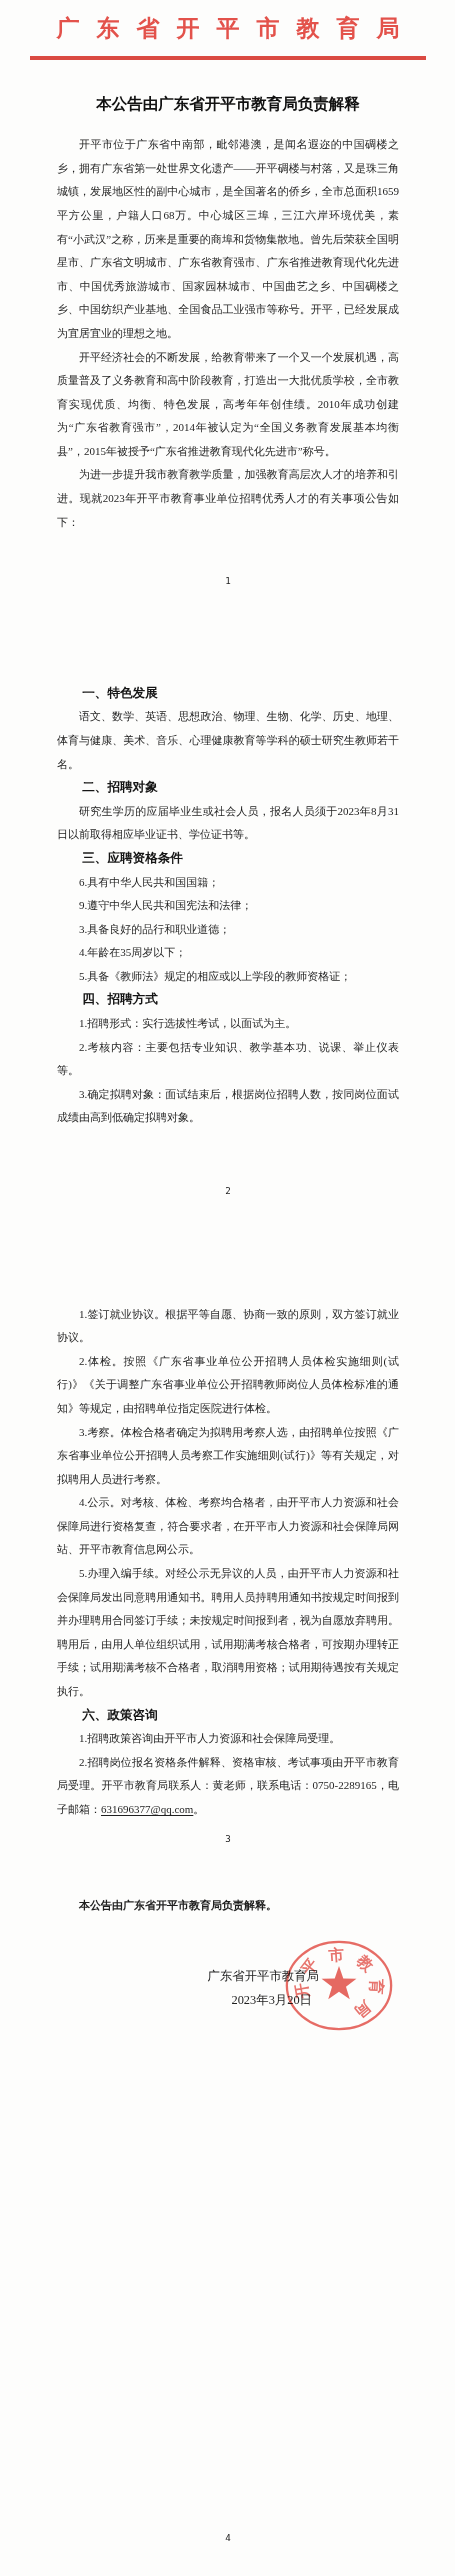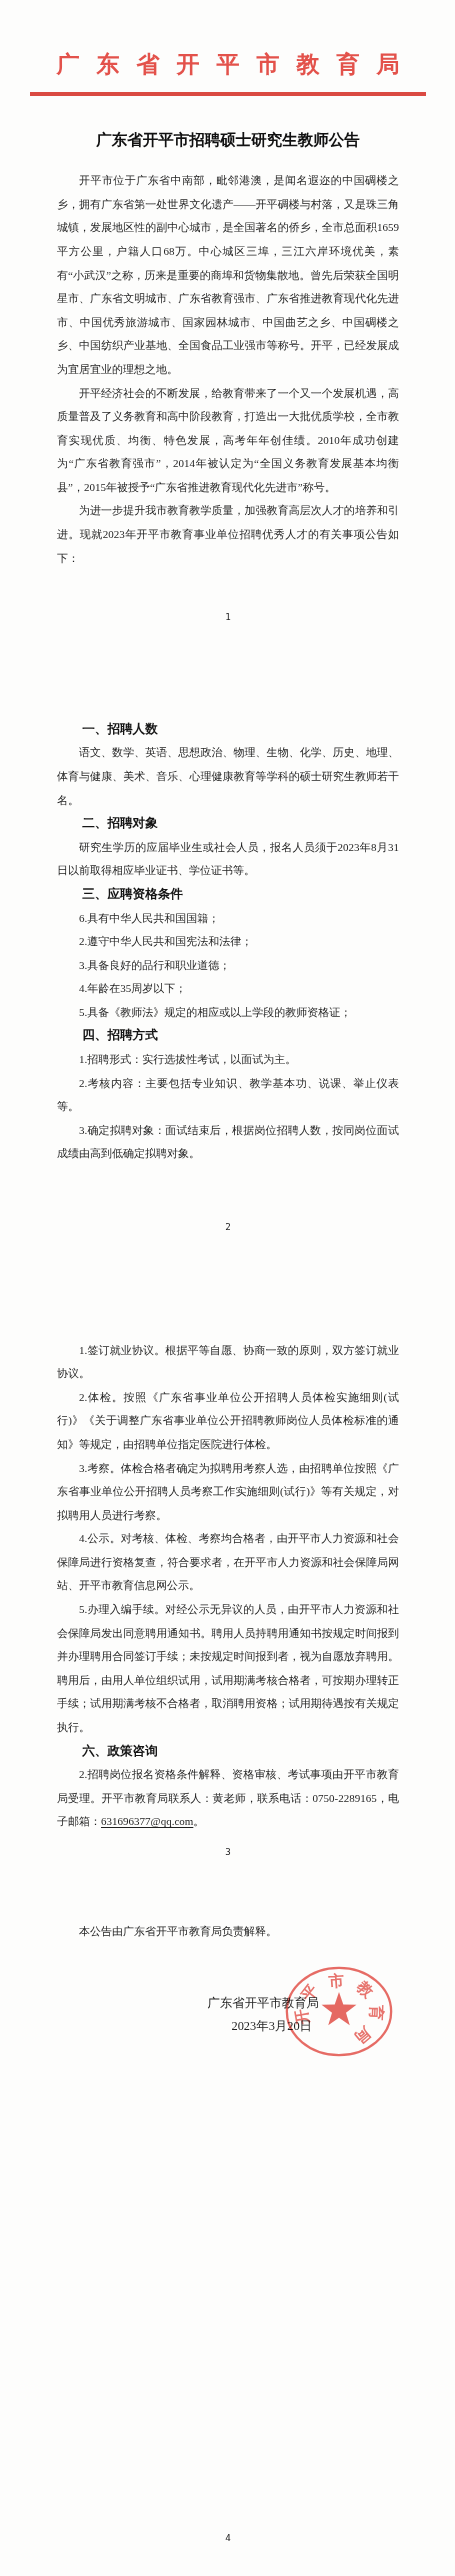--- a/index.html
+++ b/index.html
@@ -2,21 +2,21 @@
 <html style="font-size:9.2px"><head>
 <meta charset="utf-8">
 <style>
   html,body { margin:0; padding:0; background:#ffffff; }
   .page {
     position:relative;
     width:456px; height:2576px;
     margin:0 auto;
     background:#fdfdfc;
     box-sizing:border-box;
-    padding-top:52px;
+    padding-top:16px;
     overflow:hidden;
     font-family:"Liberation Serif","DejaVu Serif",serif;
     color:#1f1f1f;
   }
   .doc-header {
     margin:0;
     text-align:center;
     font-size:23px;
     line-height:1.1;
     font-weight:bold;
@@ -63,21 +63,21 @@
     line-height:11.5px;
     color:#222;
     font-family:"DejaVu Sans Mono","Liberation Mono",monospace;
   }
   .pn1 { margin-top:41px; }
   .pn2 { margin-top:55px; }
   .pn3 { margin-top:11.5px; }
   .pn4 { position:absolute; left:0; right:0; top:2532px; margin:0; }
   .sec1-heading { margin-top:95px; }
   .s5-items { margin-top:106px; }
-  .closing { margin-top:63px; }
+  .closing { margin-top:49px;font-weight:bold; }
   .email-underline { text-decoration:underline; text-underline-offset:2.3px; }
   .sign-block {
     position:relative;
     margin-top:48px;
     text-align:right;
     padding-right:64px;
     font-size:12.4px;
     line-height:23.6px;
   }
   .sign-line1 { padding-right:16px; }
@@ -100,41 +100,41 @@
   }
 </style>
 </head>
 <body>
 
 <div class="page">
 
   <h1 class="doc-header">广东省开平市教育局</h1>
   <div class="red-rule"></div>
 
-  <h2 class="doc-title">广东省开平市招聘硕士研究生教师公告</h2>
+  <h2 class="doc-title">本公告由广东省开平市教育局负责解释</h2>
 
   <div class="flow">
 
     <div class="intro">
       <p class="para">开平市位于广东省中南部，毗邻港澳，是闻名遐迩的中国碉楼之乡，拥有广东省第一处世界文化遗产——开平碉楼与村落，又是珠三角城镇，发展地区性的副中心城市，是全国著名的侨乡，全市总面积1659平方公里，户籍人口68万。中心城区三埠，三江六岸环境优美，素有“小武汉”之称，历来是重要的商埠和货物集散地。曾先后荣获全国明星市、广东省文明城市、广东省教育强市、广东省推进教育现代化先进市、中国优秀旅游城市、国家园林城市、中国曲艺之乡、中国碉楼之乡、中国纺织产业基地、全国食品工业强市等称号。开平，已经发展成为宜居宜业的理想之地。</p>
       <p class="para">开平经济社会的不断发展，给教育带来了一个又一个发展机遇，高质量普及了义务教育和高中阶段教育，打造出一大批优质学校，全市教育实现优质、均衡、特色发展，高考年年创佳绩。2010年成功创建为“广东省教育强市”，2014年被认定为“全国义务教育发展基本均衡县”，2015年被授予“广东省推进教育现代化先进市”称号。</p>
       <p class="para">为进一步提升我市教育教学质量，加强教育高层次人才的培养和引进。现就2023年开平市教育事业单位招聘优秀人才的有关事项公告如下：</p>
     </div>
 
     <div class="page-num pn1">1</div>
 
-    <h3 class="sec-heading sec1-heading">一、招聘人数</h3>
+    <h3 class="sec-heading sec1-heading">一、特色发展</h3>
     <p class="para">语文、数学、英语、思想政治、物理、生物、化学、历史、地理、体育与健康、美术、音乐、心理健康教育等学科的硕士研究生教师若干名。</p>
 
     <h3 class="sec-heading">二、招聘对象</h3>
     <p class="para">研究生学历的应届毕业生或社会人员，报名人员须于2023年8月31日以前取得相应毕业证书、学位证书等。</p>
 
     <h3 class="sec-heading">三、应聘资格条件</h3>
     <p class="item">6.具有中华人民共和国国籍；</p>
-    <p class="item">2.遵守中华人民共和国宪法和法律；</p>
+    <p class="item">9.遵守中华人民共和国宪法和法律；</p>
     <p class="item">3.具备良好的品行和职业道德；</p>
     <p class="item">4.年龄在35周岁以下；</p>
     <p class="item">5.具备《教师法》规定的相应或以上学段的教师资格证；</p>
 
     <h3 class="sec-heading">四、招聘方式</h3>
     <p class="item">1.招聘形式：实行选拔性考试，以面试为主。</p>
     <p class="item">2.考核内容：主要包括专业知识、教学基本功、说课、举止仪表等。</p>
     <p class="item">3.确定拟聘对象：面试结束后，根据岗位招聘人数，按同岗位面试成绩由高到低确定拟聘对象。</p>
 
 
@@ -142,20 +142,21 @@
 
     <div class="s5-items">
       <p class="item">1.签订就业协议。根据平等自愿、协商一致的原则，双方签订就业协议。</p>
       <p class="item">2.体检。按照《广东省事业单位公开招聘人员体检实施细则(试行)》《关于调整广东省事业单位公开招聘教师岗位人员体检标准的通知》等规定，由招聘单位指定医院进行体检。</p>
       <p class="item">3.考察。体检合格者确定为拟聘用考察人选，由招聘单位按照《广东省事业单位公开招聘人员考察工作实施细则(试行)》等有关规定，对拟聘用人员进行考察。</p>
       <p class="item">4.公示。对考核、体检、考察均合格者，由开平市人力资源和社会保障局进行资格复查，符合要求者，在开平市人力资源和社会保障局网站、开平市教育信息网公示。</p>
       <p class="item">5.办理入编手续。对经公示无异议的人员，由开平市人力资源和社会保障局发出同意聘用通知书。聘用人员持聘用通知书按规定时间报到并办理聘用合同签订手续；未按规定时间报到者，视为自愿放弃聘用。聘用后，由用人单位组织试用，试用期满考核合格者，可按期办理转正手续；试用期满考核不合格者，取消聘用资格；试用期待遇按有关规定执行。</p>
     </div>
 
     <h3 class="sec-heading">六、政策咨询</h3>
+    <p class="item">1.招聘政策咨询由开平市人力资源和社会保障局受理。</p>
     <p class="item"><span>2.招聘岗位报名资格条件解释、资格审核、考试事项由开平市教育局受理。开平市教育局联系人：黄老师，联系电话：0750-2289165，电子邮箱：</span><span class="email-underline">631696377@qq.com</span><span>。</span></p>
 
     <div class="page-num pn3">3</div>
 
     <p class="para closing">本公告由广东省开平市教育局负责解释。</p>
 
     <div class="sign-block">
       <div class="sign-line1">广东省开平市教育局</div>
       <div class="sign-line2">2023年3月20日</div>
 

